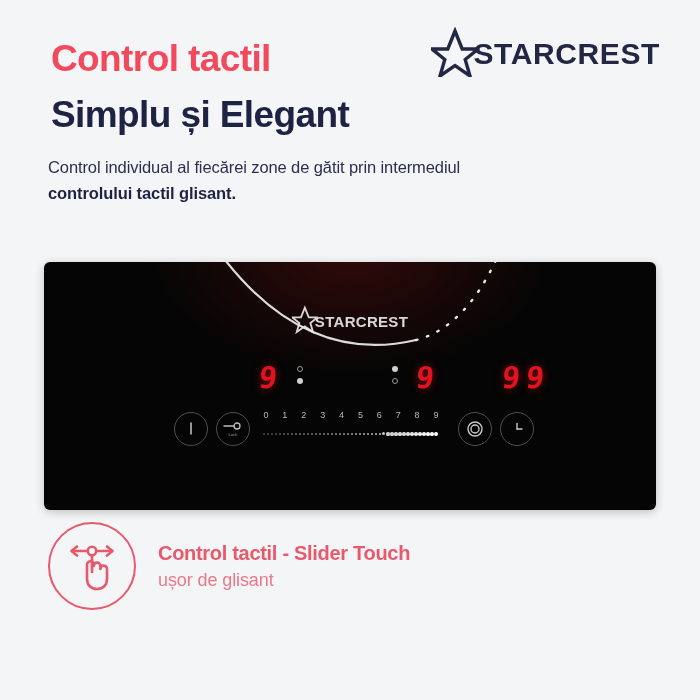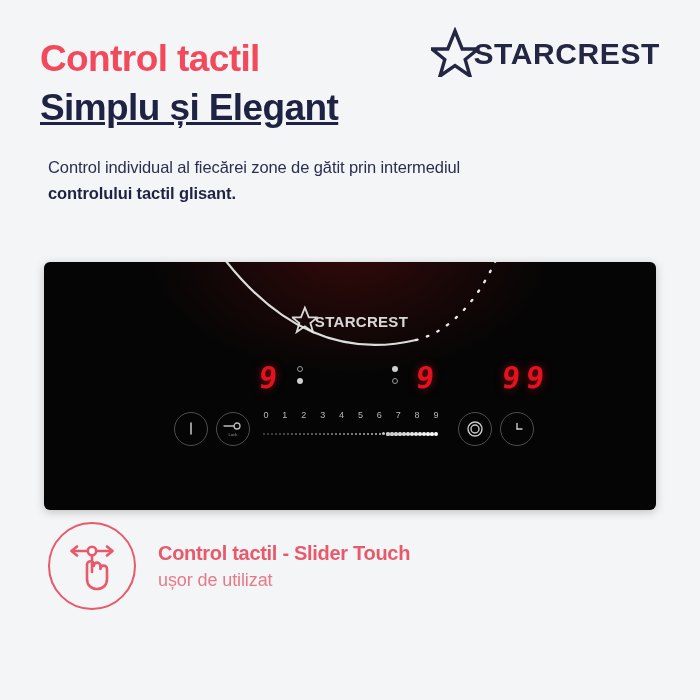--- a/index.html
+++ b/index.html
@@ -7,28 +7,28 @@
   body {
     background:#f4f5f7;
     font-family:"Liberation Sans", sans-serif;
     position:relative;
     overflow:hidden;
   }
 
   
   #header { position:absolute; left:0; top:0; width:700px; height:232px; }
 
-  #headline-block { position:absolute; left:40px; top:38px; width:420px; }
+  #headline-block { position:absolute; left:51px; top:38px; width:420px; }
   #headline-1 {
     font-size:37px; font-weight:bold; color:#f2495c;
     letter-spacing:-0.6px; line-height:1.12;
   }
   #headline-2 {
     font-size:37px; font-weight:bold; color:#1e2243;
-    letter-spacing:-0.6px; line-height:1.18; margin-top:7px;text-decoration:underline;
+    letter-spacing:-0.6px; line-height:1.18; margin-top:14px;
   }
   #subtext {
     position:absolute; left:48px; top:155px; width:430px;
     font-size:16.5px; color:#2a2f4f; line-height:1.55; letter-spacing:-0.1px;
   }
   #subtext b { font-weight:bold; color:#1e2243;text-align:right; }
 
   
   #brand-logo {
     position:absolute; right:40px; top:28px;
@@ -294,15 +294,15 @@
         <path d="M26 16.5 L26 33"></path>
         <path d="M21 25 L21 40 C21 46 25 50 31 50 C37 50 41 46 41 40 L41 30
                  C41 28 39.4 26.6 37.6 26.6 C35.8 26.6 34.4 28 34.4 30
                  L34.4 27 C34.4 25 32.9 23.6 31.1 23.6 C29.3 23.6 27.8 25 27.8 27
                  L27.8 25.5 C27.8 23.6 26.4 22.2 24.6 22.2 C22.7 22.2 21 23.6 21 25.5 Z"></path>
       </g>
     </svg>
   </div>
   <div id="badge-text">
     <div id="badge-title">Control tactil - Slider Touch</div>
-    <div id="badge-sub">ușor de utilizat</div>
+    <div id="badge-sub">ușor de glisant</div>
   </div>
 </div>
 
 </body></html>

